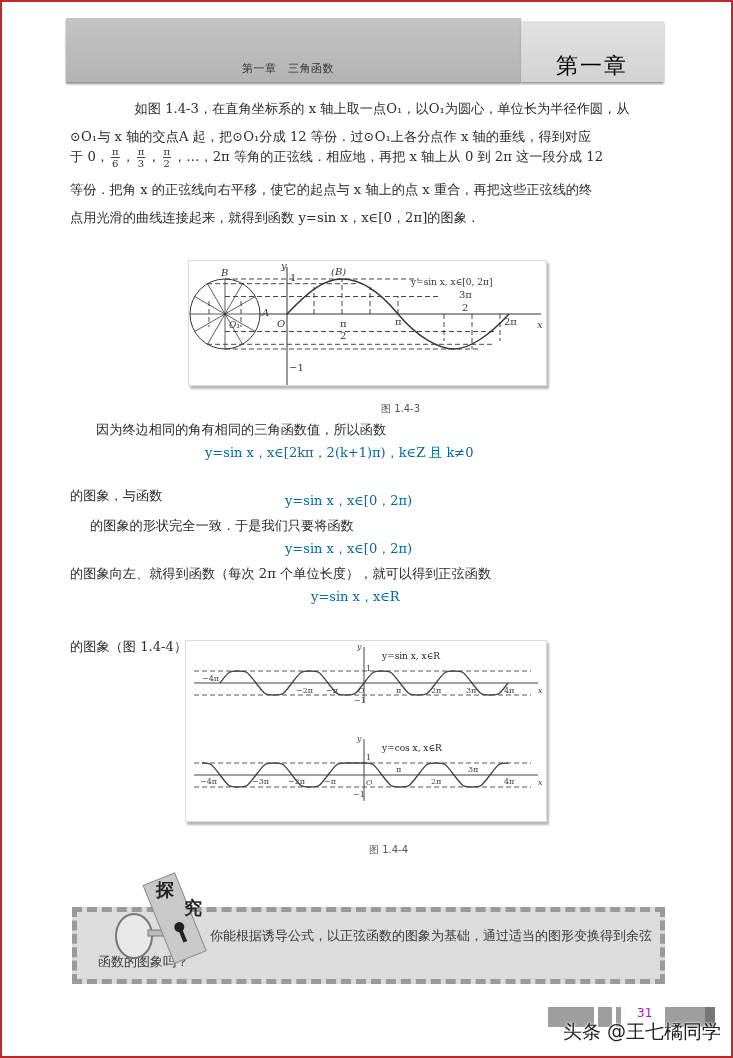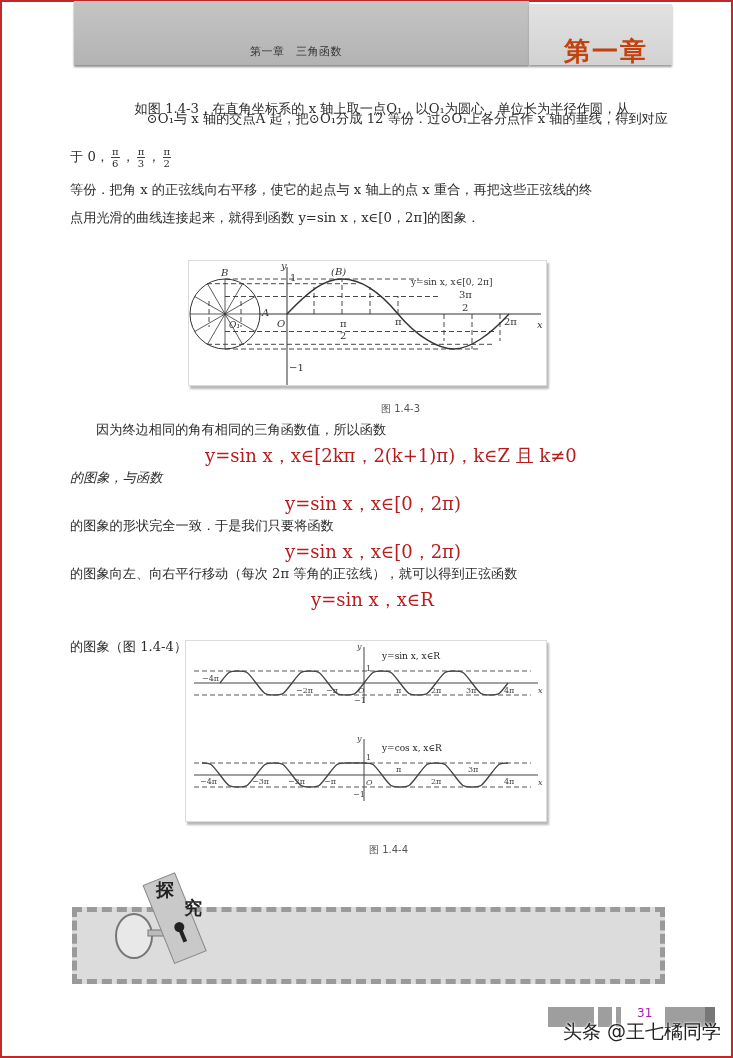--- a/index.html
+++ b/index.html
@@ -2,35 +2,35 @@
 <html><head>
 <meta charset="utf-8">
 <style>
   html, body { margin: 0; padding: 0; background: #ffffff; }
   body { width: 733px; height: 1058px; position: relative; overflow: hidden;
          font-family: "DejaVu Serif", "Liberation Serif", serif; color: #2a2a2a; }
   .page-frame { position: absolute; left: 0; top: 0; width: 729px; height: 1054px;
                 border: 2px solid #c0282a; box-sizing: border-box; width: 733px; height: 1058px; }
 
   
-  .header { position: absolute; left: 66px; top: 1px; width: 598px; height: 64px; margin-left: 8px; }
+  .header { position: absolute; left: 66px; top: 18px; width: 598px; height: 64px; }
   .header-band { position: absolute; left: 0; top: 0; width: 455px; height: 64px;
                  background: linear-gradient(#c4c4c4, #b3b3b3); box-shadow: 0 2px 2px #8d8d8d; }
   .header-chapter-box { position: absolute; left: 455px; top: 3px; width: 143px; height: 61px;
                         background: linear-gradient(#e2e2e2, #d2d2d2); box-shadow: 0 2px 2px #9a9a9a; }
   .header-running { position: absolute; left: 176px; top: 43px; font-size: 11px; color: #333;
                     font-family: "DejaVu Sans", sans-serif; letter-spacing: 0.5px; }
-  .header-chapter { position: absolute; left: 490px; top: 33px; font-size: 26px; color: #c2410c;
-                    font-family: "DejaVu Sans", sans-serif; letter-spacing: 2px; font-weight: bold; }
+  .header-chapter { position: absolute; left: 490px; top: 33px; font-size: 22px; color: #000000;
+                    font-family: "DejaVu Sans", sans-serif; letter-spacing: 2px; }
 
   
   .para { position: absolute; left: 70px; width: 598px; font-size: 13.2px; line-height: 24.5px;
           color: #2c2c2c; }
   .indent { text-indent: 26px; }
-  .formula { position: absolute; font-size: 18px; color: #b91c1c; white-space: nowrap; }
+  .formula { position: absolute; font-size: 13px; color: #0369a1; white-space: nowrap; }
   .frac { display: inline-block; vertical-align: middle; text-align: center; font-size: 10px;
           line-height: 11px; margin: 0 2px; }
   .frac span { display: block; }
   .frac .num { border-bottom: 1px solid #444; padding: 0 1px; }
 
   
   .figure-box { position: absolute; background: #ffffff; border: 1px solid #dcdcdc;
                 box-shadow: 2px 3px 2px #b9b9b9; }
   .caption { position: absolute; font-size: 10px; color: #555; font-family: "DejaVu Sans", sans-serif; padding-left: 24px; }
   svg text { font-family: "DejaVu Serif", serif; }
@@ -57,23 +57,23 @@
 <div class="page-frame"></div>
 
 <div class="header">
   <div class="header-band"></div>
   <div class="header-chapter-box"></div>
   <div class="header-running">第一章　三角函数</div>
   <div class="header-chapter">第一章</div>
 </div>
 
 <div class="para indent" style="top:97px;text-align:center;">如图 1.4-3，在直角坐标系的 x 轴上取一点O₁，以O₁为圆心，单位长为半径作圆，从</div>
-<div class="para" style="top:107px;text-align:right;">⊙O₁与 x 轴的交点A 起，把⊙O₁分成 12 等份．过⊙O₁上各分点作 x 轴的垂线，得到对应</div>
+<div class="para" style="top:125px;">⊙O₁与 x 轴的交点A 起，把⊙O₁分成 12 等份．过⊙O₁上各分点作 x 轴的垂线，得到对应</div>
 <div class="para" style="top:144px; line-height:26px;">
-  <span>于 0，</span><span class="frac"><span class="num">π</span><span>6</span></span>，<span class="frac"><span class="num">π</span><span>3</span></span>，<span class="frac"><span class="num">π</span><span>2</span></span>
+  <span>于 0，</span><span class="frac"><span class="num">π</span><span>6</span></span>，<span class="frac"><span class="num">π</span><span>3</span></span>，<span class="frac"><span class="num">π</span><span>2</span></span><span>，…，2π 等角的正弦线．相应地，再把 x 轴上从 0 到 2π 这一段分成 12</span>
 </div>
 <div class="para" style="top:178px;">等份．把角 x 的正弦线向右平移，使它的起点与 x 轴上的点 x 重合，再把这些正弦线的终</div>
 <div class="para" style="top:206px;">点用光滑的曲线连接起来，就得到函数 y=sin x，x∈[0，2π]的图象．</div>
 
 <div class="figure-box" style="left:188px; top:260px; width:357px; height:124px;">
   <svg width="357" height="124" viewBox="0 0 357 124">
     <g stroke="#333" fill="none" stroke-width="1">
 
       <circle cx="36" cy="53" r="35"></circle>
 
@@ -127,25 +127,25 @@
       <text x="273" y="50">2</text>
       <text x="315" y="64">2π</text>
       <text x="222" y="24" font-size="9">y=sin x, x∈[0, 2π]</text>
     </g>
   </svg>
 </div>
 <div class="caption" style="left:357px; top:402px;">图 1.4-3</div>
 
 <div class="para indent" style="top:418px;">因为终边相同的角有相同的三角函数值，所以函数</div>
 <div class="formula" style="left:205px; top:444px;">y=sin x，x∈[2kπ，2(k+1)π)，k∈Z 且 k≠0</div>
-<div class="para" style="top:466px;font-style:italic;">的图象，与函数</div>
+<div class="para" style="top:484px;">的图象，与函数</div>
 <div class="formula" style="left:285px; top:492px;">y=sin x，x∈[0，2π)</div>
-<div class="para" style="top:514px;">的图象的形状完全一致．于是我们只要将函数</div>
+<div class="para" style="top:514px;margin-left:20px;">的图象的形状完全一致．于是我们只要将函数</div>
 <div class="formula" style="left:285px; top:540px;">y=sin x，x∈[0，2π)</div>
-<div class="para" style="top:562px;">的图象向左、向右平行移动（每次 2π 等角的正弦线），就可以得到正弦函数</div>
+<div class="para" style="top:562px;">的图象向左、就得到函数（每次 2π 个单位长度），就可以得到正弦函数</div>
 <div class="formula" style="left:311px; top:588px;">y=sin x，x∈R</div>
 <div class="para" style="top:635px;">的图象（图 1.4-4）．</div>
 
 <div class="figure-box" style="left:185px; top:640px; width:360px; height:180px;">
   <svg width="360" height="180" viewBox="0 0 360 180">
 
     <g stroke="#444" fill="none" stroke-width="1">
       <g stroke-dasharray="5,3" stroke-width="0.9">
         <line x1="8" y1="30" x2="345" y2="30"></line>
         <line x1="8" y1="54" x2="345" y2="54"></line>
@@ -194,20 +194,21 @@
       <text x="282" y="131">3π</text>
       <text x="318" y="143">4π</text>
       <text x="196" y="110" font-size="9" fill="#222">y=cos x, x∈R</text>
     </g>
   </svg>
 </div>
 <div class="caption" style="left:345px; top:843px;">图 1.4-4</div>
 
 <div class="explore">
   <div class="explore-border"></div>
+  <div class="explore-text">你能根据诱导公式，以正弦函数的图象为基础，通过适当的图形变换得到余弦函数的图象吗？</div>
 </div>
 <svg class="explore-icon" viewBox="0 0 110 100">
   <ellipse cx="24" cy="66" rx="18" ry="22" fill="#e8e8e8" stroke="#777" stroke-width="2"></ellipse>
   <rect x="38" y="60" width="22" height="6" fill="#bbb" stroke="#777"></rect>
   <g transform="rotate(-22 60 50)">
     <rect x="48" y="8" width="34" height="84" fill="#c9c9c9" stroke="#888"></rect>
     <circle cx="66" cy="60" r="5" fill="#222"></circle>
     <rect x="64" y="62" width="4" height="14" fill="#222"></rect>
   </g>
   <text x="46" y="26" font-size="18" font-weight="bold" fill="#222">探</text>

